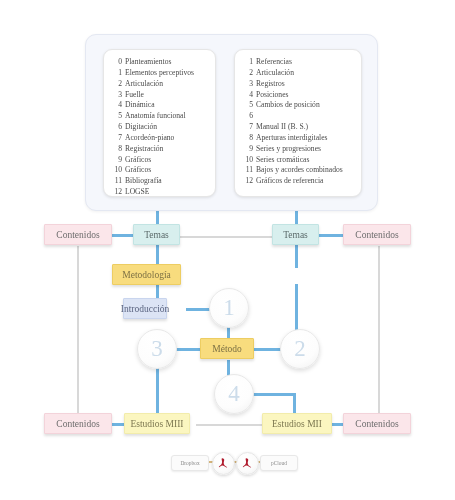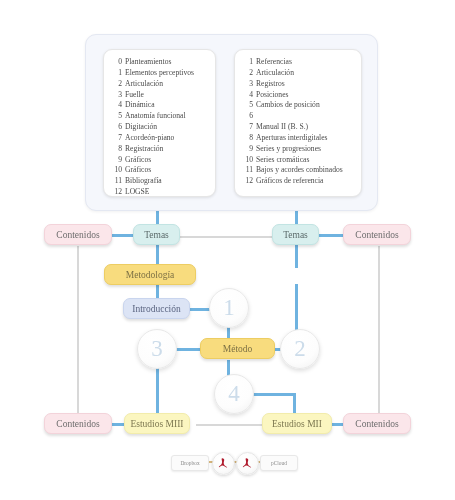--- a/index.html
+++ b/index.html
@@ -55,21 +55,21 @@
   .list-card ul{margin:0;padding:0;list-style:none;}
   .list-card li{
     font-size:7.6px;line-height:10.85px;color:#4a4a4a;
     white-space:nowrap;display:flex;
   }
   .li-num{display:inline-block;width:12px;text-align:right;margin-right:3px;}
 
   
   .node{
     position:absolute;
-    border-radius:7px;
+    border-radius:1px;
     display:flex;align-items:center;justify-content:center;
     font-size:9.5px;
     box-sizing:border-box;
     box-shadow:0 2px 3px rgba(0,0,0,0.13);
     white-space:nowrap;
   }
   .n-pink  {background:#fbe6ea;border:1px solid #f3d3da;color:#6d6d6d;}
   .n-teal  {background:#d8efee;border:1px solid #c2e4e3;color:#5c6b6b;}
   .n-yellow{background:#f8dc7e;border:1px solid #edcd62;color:#7d7145;}
   .n-blue  {background:#dce4f5;border:1px solid #c9d5ee;color:#5a6480;}
@@ -278,43 +278,43 @@
   </div>
 
   <div class="node n-teal" style="left:272px;top:224px;width:47px;height:21px;">
     <span>Temas</span>
   </div>
 
   <div class="node n-pink" style="left:343px;top:224px;width:68px;height:21px;">
     <span>Contenidos</span>
   </div>
 
-  <div class="node n-yellow" style="left:104px;top:264px;width:92px;height:21px;">
+  <div class="node n-yellow" style="left:112px;top:264px;width:69px;height:21px;">
     <span>Metodología</span>
   </div>
 
 
-  <div class="node n-blue" style="left:123px;top:298px;width:67px;height:21px;">
+  <div class="node n-blue" style="left:123px;top:298px;width:44px;height:21px;">
     <span>Introducción</span>
   </div>
 
   <div class="circ" style="left:209px;top:288px;">
     <span>1</span>
   </div>
   <div class="circ" style="left:280px;top:329px;">
     <span>2</span>
   </div>
   <div class="circ" style="left:137px;top:329px;">
     <span>3</span>
   </div>
   <div class="circ" style="left:214px;top:374px;">
     <span>4</span>
   </div>
 
-  <div class="node n-yellow" style="left:200px;top:338px;width:75px;height:21px;">
+  <div class="node n-yellow" style="left:200px;top:338px;width:54px;height:21px;">
     <span>Método</span>
   </div>
 
   <div class="node n-pink" style="left:44px;top:413px;width:68px;height:21px;">
     <span>Contenidos</span>
   </div>
 
   <div class="node n-lyell" style="left:124px;top:413px;width:66px;height:21px;">
     <span>Estudios MIII</span>
   </div>

